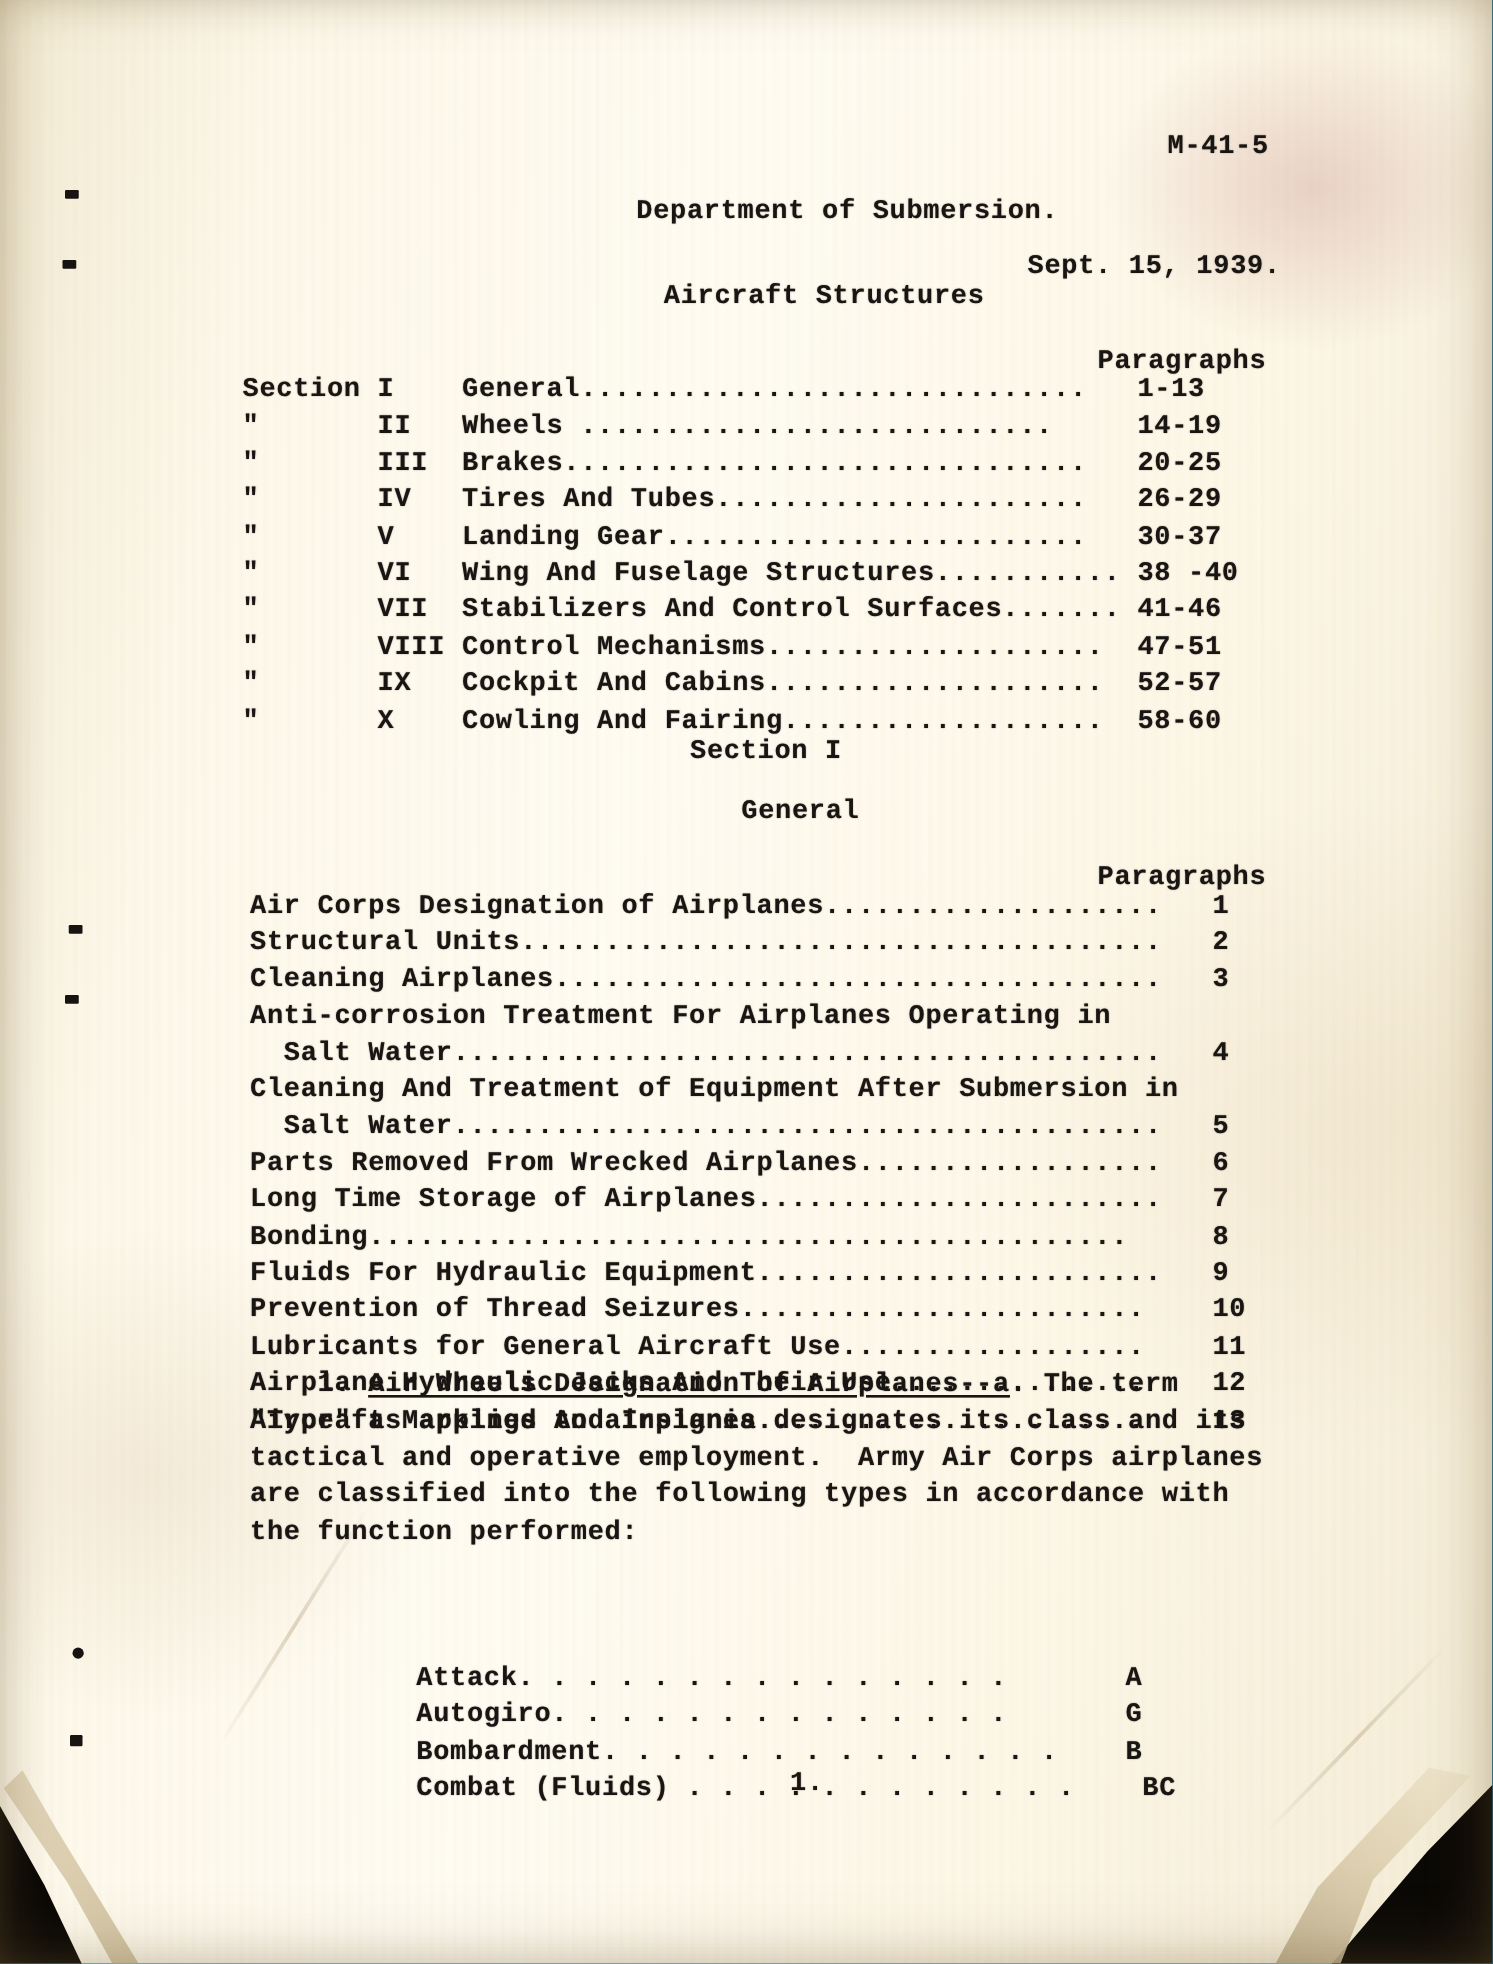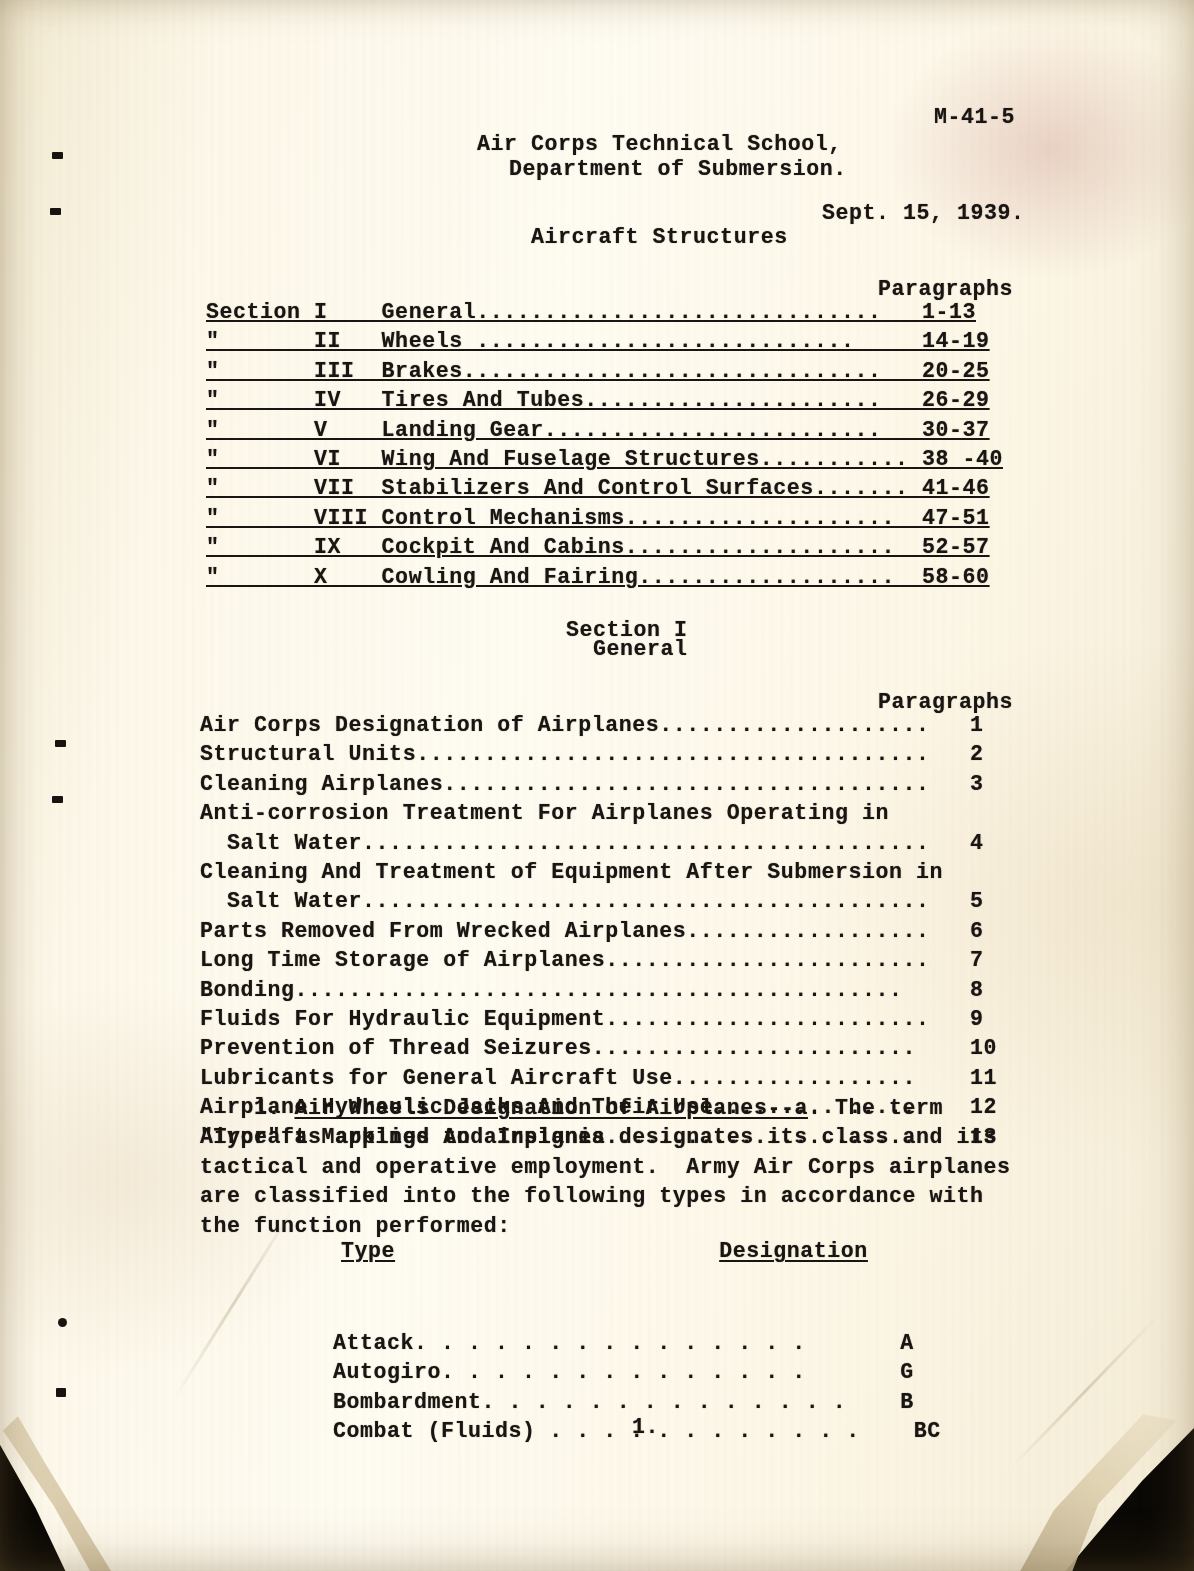--- a/index.html
+++ b/index.html
@@ -118,23 +118,23 @@
     text-shadow: 0 0 1.1px rgba(25,21,18,0.55);
   }
 
   .doc-code   { left: 934px;  top: 103px; }
   .org1       { left: 477px;  top: 130px; }
   .org2       { left: 509px;  top: 155px; }
   .date       { left: 822px;  top: 199px; }
   .subject    { left: 531px;  top: 223px; }
 
   .toc1-head  { left: 878px;  top: 275px; }
-  .toc1       { left: 206px;  top: 298px; text-decoration: underline; }
+  .toc1       { left: 194px;  top: 298px; }
 
-  .sec-head   { left: 566px;  top: 587px; margin-top: 29px; }
+  .sec-head   { left: 552px;  top: 587px; }
   .sec-sub    { left: 593px;  top: 635px; }
 
   .toc2-head  { left: 878px;  top: 688px; }
   .toc2       { left: 200px;  top: 711px; }
 
   .body-par   { left: 200px;  top: 1094px; }
 
   .tbl-head   { left: 341px;  top: 1237px; }
   .tbl-rows   { left: 333px;  top: 1285px; margin-top: 44px; }
 
@@ -155,41 +155,39 @@
   <div class="grain"></div>
 
   <div class="tick" style="left:52px;  top:152px;"></div>
   <div class="tick" style="left:50px;  top:208px;"></div>
   <div class="tick" style="left:55px;  top:740px;"></div>
   <div class="tick" style="left:52px;  top:796px;"></div>
   <div class="tick" style="left:58px;  top:1318px; width:9px; height:9px; border-radius:50%;"></div>
   <div class="tick" style="left:56px;  top:1388px; width:10px; height:9px;"></div>
 
   <div class="ink doc-code">M-41-5</div>
-  <div class="ink org1">Air Corps Technical School,</div>
   <div class="ink org2">Department of Submersion.</div>
   <div class="ink date">Sept. 15, 1939.</div>
   <div class="ink subject">Aircraft Structures</div>
 
   <div class="ink toc1-head">Paragraphs</div>
   <div class="ink toc1 toc-grid" id="toc-sections"><div class="toc-row">Section I    General..............................   1-13</div><div class="toc-row">"       II   Wheels ............................     14-19</div><div class="toc-row">"       III  Brakes...............................   20-25</div><div class="toc-row">"       IV   Tires And Tubes......................   26-29</div><div class="toc-row">"       V    Landing Gear.........................   30-37</div><div class="toc-row">"       VI   Wing And Fuselage Structures........... 38 -40</div><div class="toc-row">"       VII  Stabilizers And Control Surfaces....... 41-46</div><div class="toc-row">"       VIII Control Mechanisms....................  47-51</div><div class="toc-row">"       IX   Cockpit And Cabins....................  52-57</div><div class="toc-row">"       X    Cowling And Fairing...................  58-60</div></div>
 
   <div class="ink sec-head">Section I</div>
   <div class="ink sec-sub">General</div>
 
   <div class="ink toc2-head">Paragraphs</div>
   <div class="ink toc2 toc-grid" id="toc-paragraphs"><div class="toc-row">Air Corps Designation of Airplanes....................   1</div><div class="toc-row">Structural Units......................................   2</div><div class="toc-row">Cleaning Airplanes....................................   3</div><div class="toc-row">Anti-corrosion Treatment For Airplanes Operating in</div><div class="toc-row">  Salt Water..........................................   4</div><div class="toc-row">Cleaning And Treatment of Equipment After Submersion in</div><div class="toc-row">  Salt Water..........................................   5</div><div class="toc-row">Parts Removed From Wrecked Airplanes..................   6</div><div class="toc-row">Long Time Storage of Airplanes........................   7</div><div class="toc-row">Bonding.............................................     8</div><div class="toc-row">Fluids For Hydraulic Equipment........................   9</div><div class="toc-row">Prevention of Thread Seizures........................    10</div><div class="toc-row">Lubricants for General Aircraft Use..................    11</div><div class="toc-row">Airplane Hydraulic Jacks And Their Use...............    12</div><div class="toc-row">Aircraft Markings And Insignia.......................    13</div></div>
 
   <div class="ink body-par"><span>    <span>1.</span> <span class="u">Air Wheels Designation of Airplanes--a</span><span>. The term</span></span>
 <span>"Type" as applied to airplanes designates its class and its</span>
 <span>tactical and operative employment.  Army Air Corps airplanes</span>
 <span>are classified into the following types in accordance with</span>
 <span>the function performed:</span></div>
 
-  <div class="ink tbl-head"><span class="u">Type</span><span>                        </span><span class="u">Designation</span></div>
   <div class="ink tbl-rows toc-grid" id="type-table-body"><div class="toc-row">Attack. . . . . . . . . . . . . . .       A</div><div class="toc-row">Autogiro. . . . . . . . . . . . . .       G</div><div class="toc-row">Bombardment. . . . . . . . . . . . . .    B</div><div class="toc-row">Combat (Fluids) . . . . . . . . . . . .    BC</div></div>
 
   <div class="ink page-no">1.</div>
 
   <div class="crease" style="left:120px; top:1300px; width:230px; height:3px; transform:rotate(-58deg);"></div>
   <div class="crease" style="left:980px; top:1390px; width:210px; height:3px; transform:rotate(-46deg);"></div>
   <div class="corner-bl"></div>
   <div class="corner-bl-fold"></div>
   <div class="corner-br"></div>
   <div class="corner-br-fold"></div>

